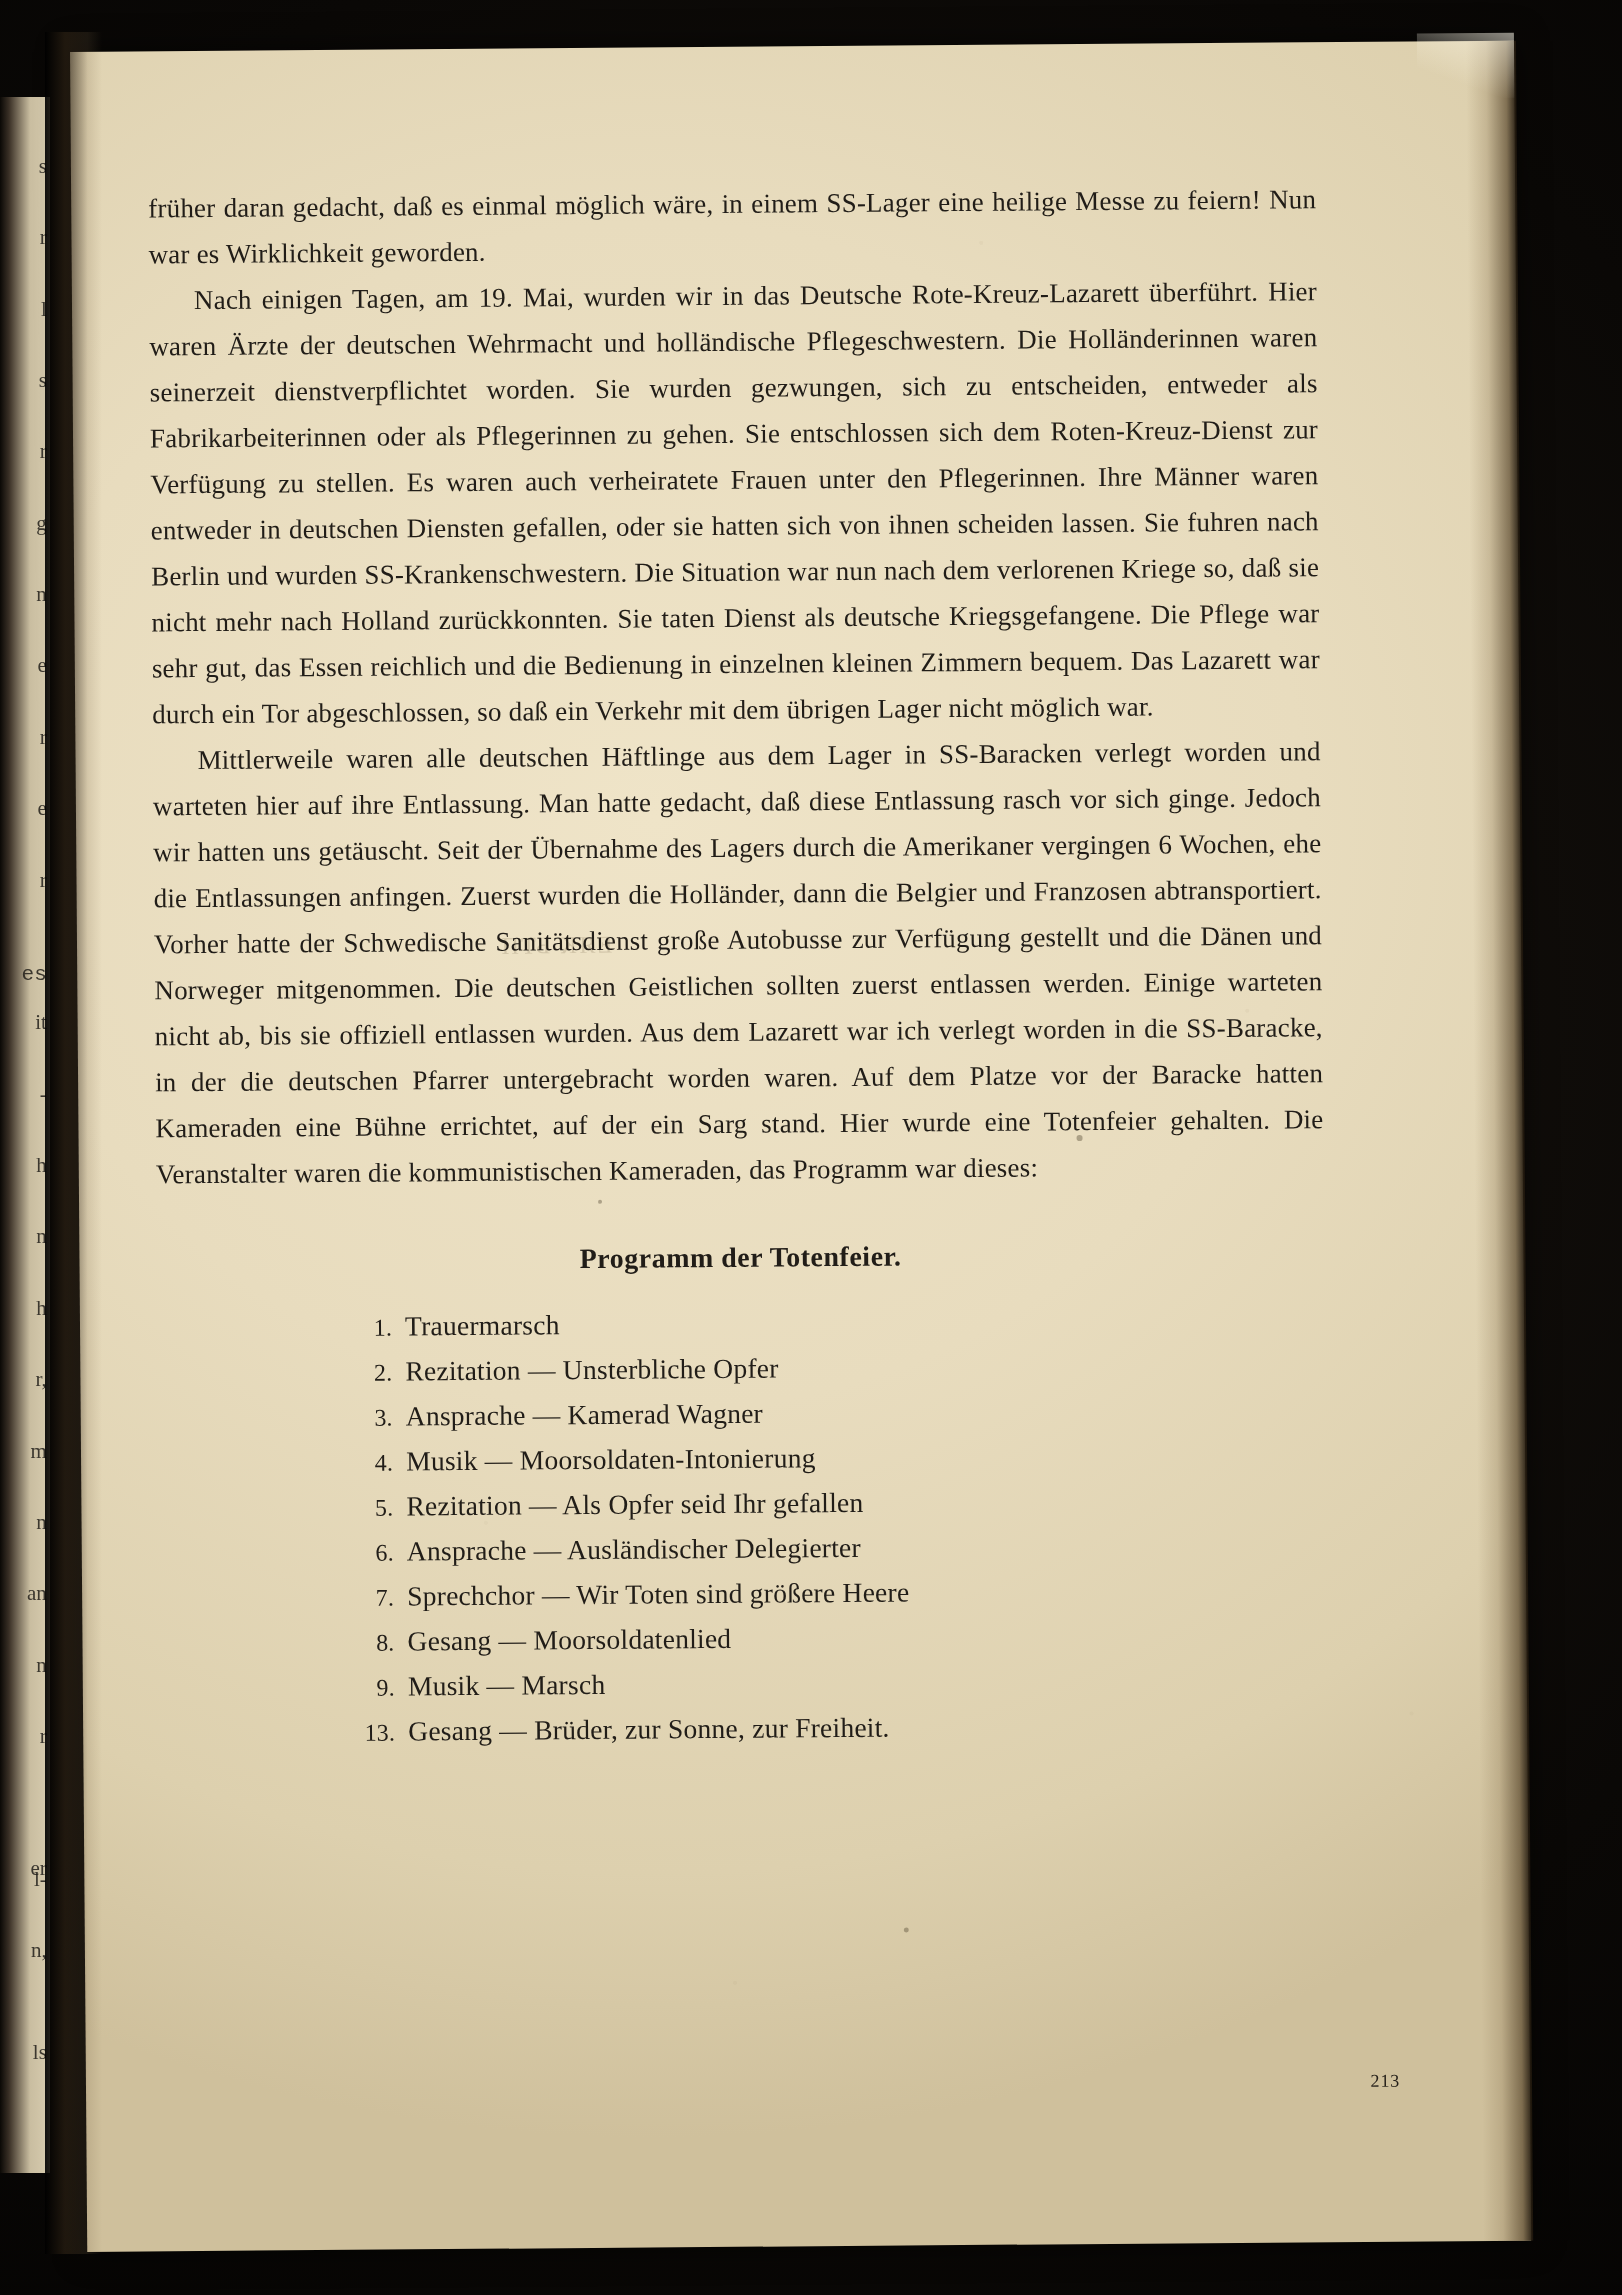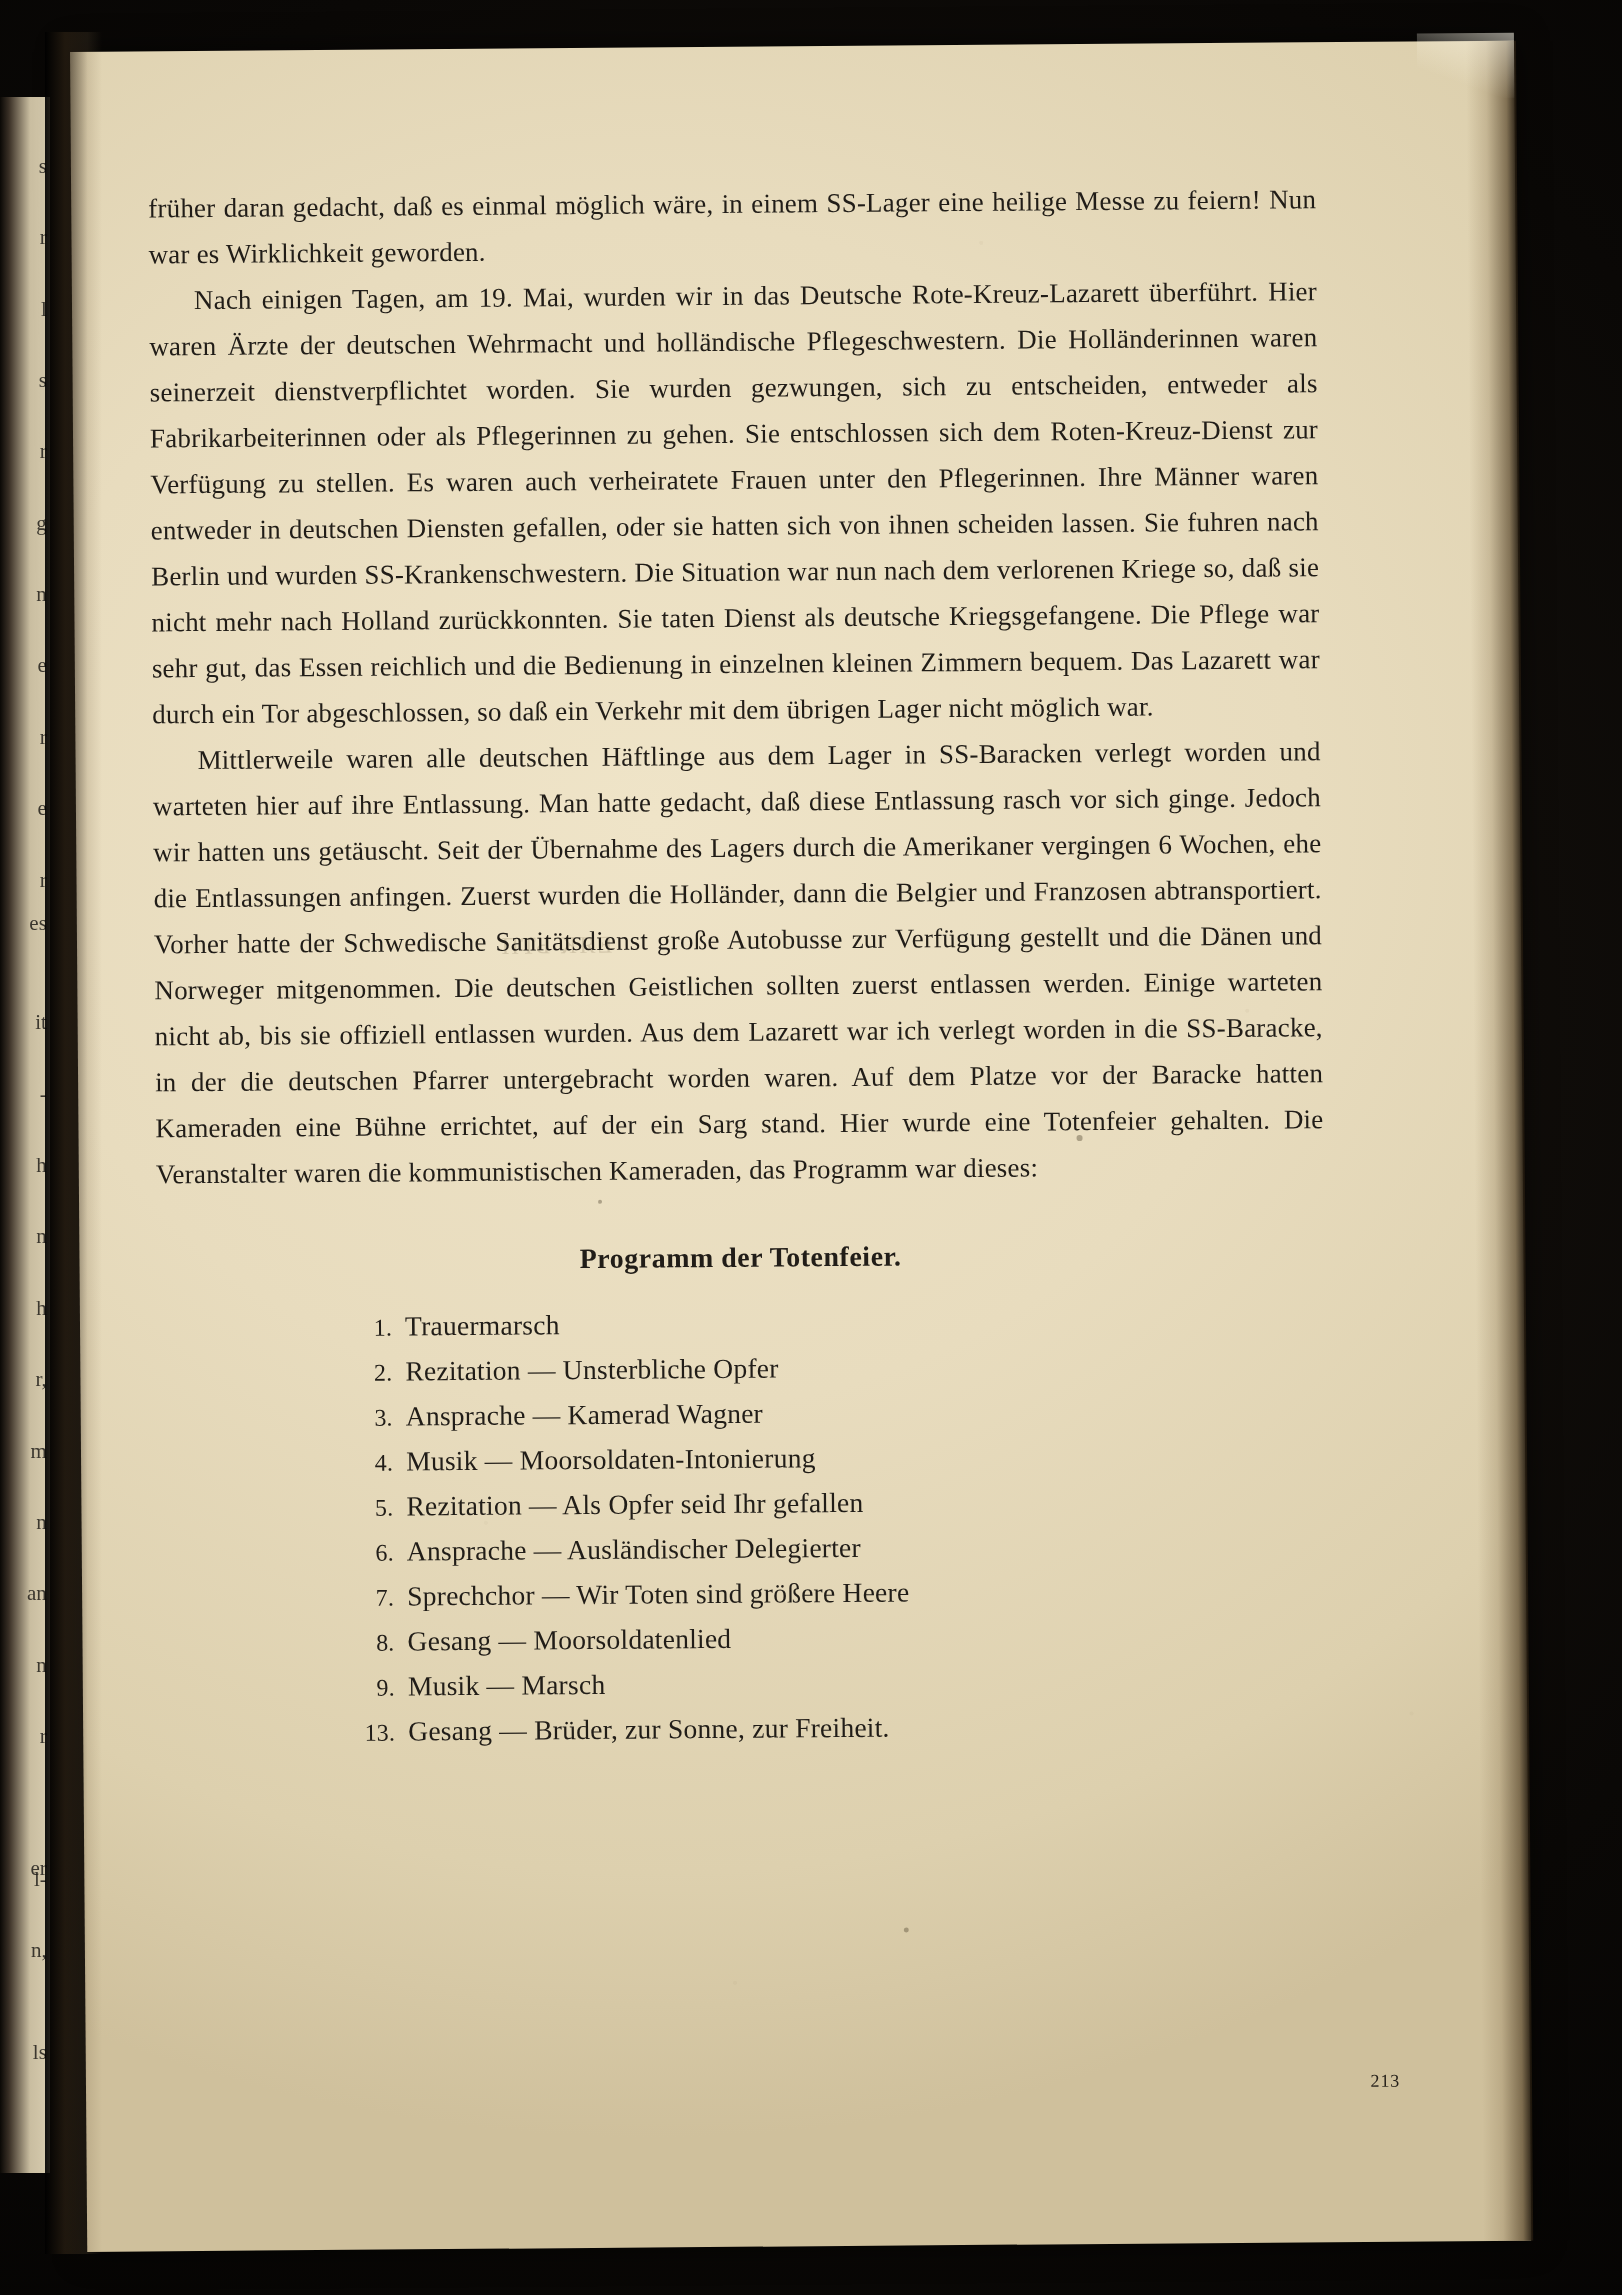--- a/index.html
+++ b/index.html
@@ -193,21 +193,21 @@
       <div class="frag" style="top: 128px;">r</div>
       <div class="frag" style="top: 200px;">l</div>
       <div class="frag" style="top: 271px;">s</div>
       <div class="frag" style="top: 342px;">r</div>
       <div class="frag" style="top: 414px;">g</div>
       <div class="frag" style="top: 485px;">n</div>
       <div class="frag" style="top: 556px;">e</div>
       <div class="frag" style="top: 628px;">r</div>
       <div class="frag" style="top: 699px;">e</div>
       <div class="frag" style="top: 771px;">r</div>
-      <div class="frag" style="top: 814px;">es</div>
+      <div class="frag" style="top: 866px; font-family: Liberation Mono, monospace;">es</div>
       <div class="frag" style="top: 913px; margin-left: 27px;">it</div>
       <div class="frag" style="top: 985px;">-</div>
       <div class="frag" style="top: 1056px;">h</div>
       <div class="frag" style="top: 1127px;">n</div>
       <div class="frag" style="top: 1199px;">h</div>
       <div class="frag" style="top: 1270px;">r,</div>
       <div class="frag" style="top: 1342px;">m</div>
       <div class="frag" style="top: 1413px;">n</div>
       <div class="frag" style="top: 1484px; padding-left: 16px;">an</div>
       <div class="frag" style="top: 1556px;">n</div>

